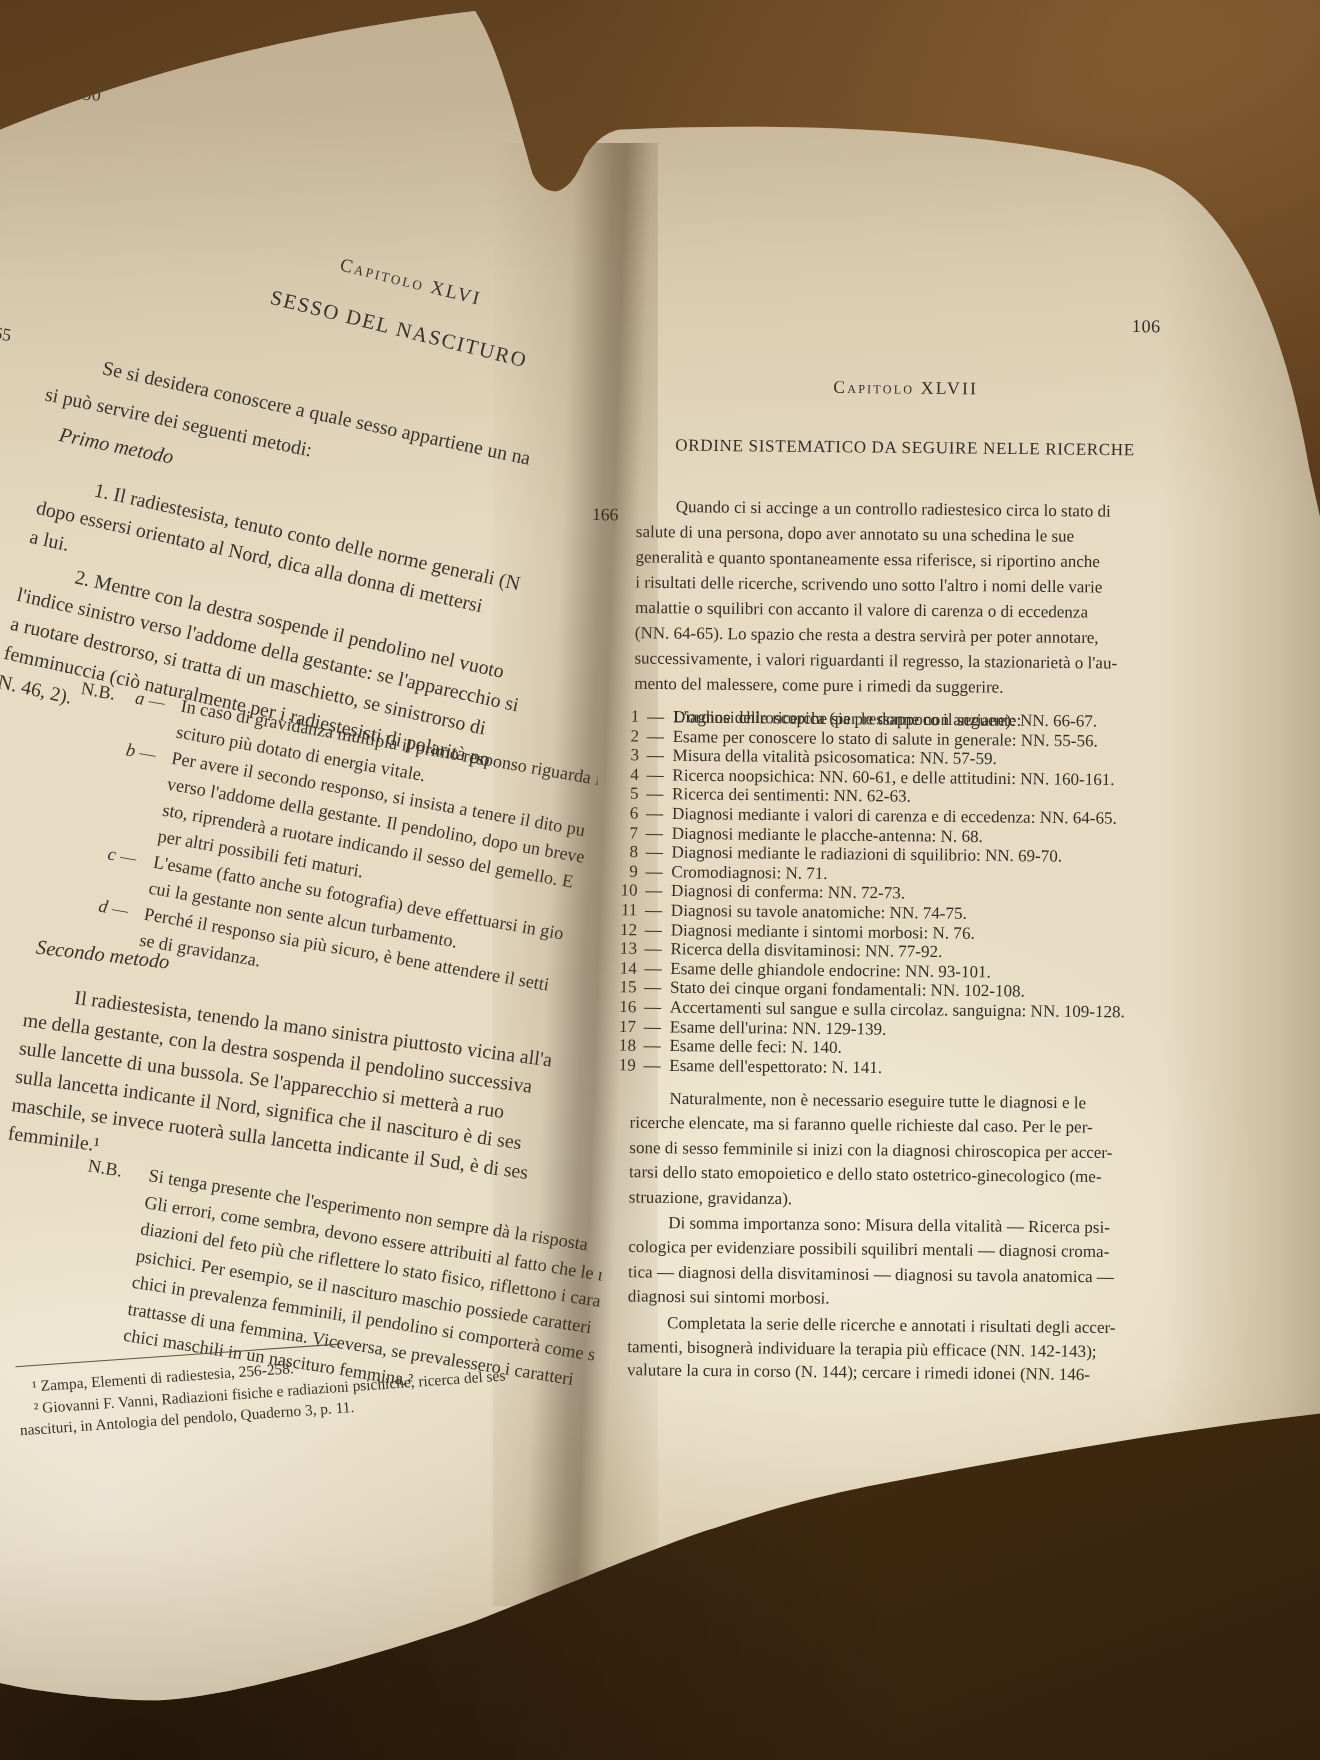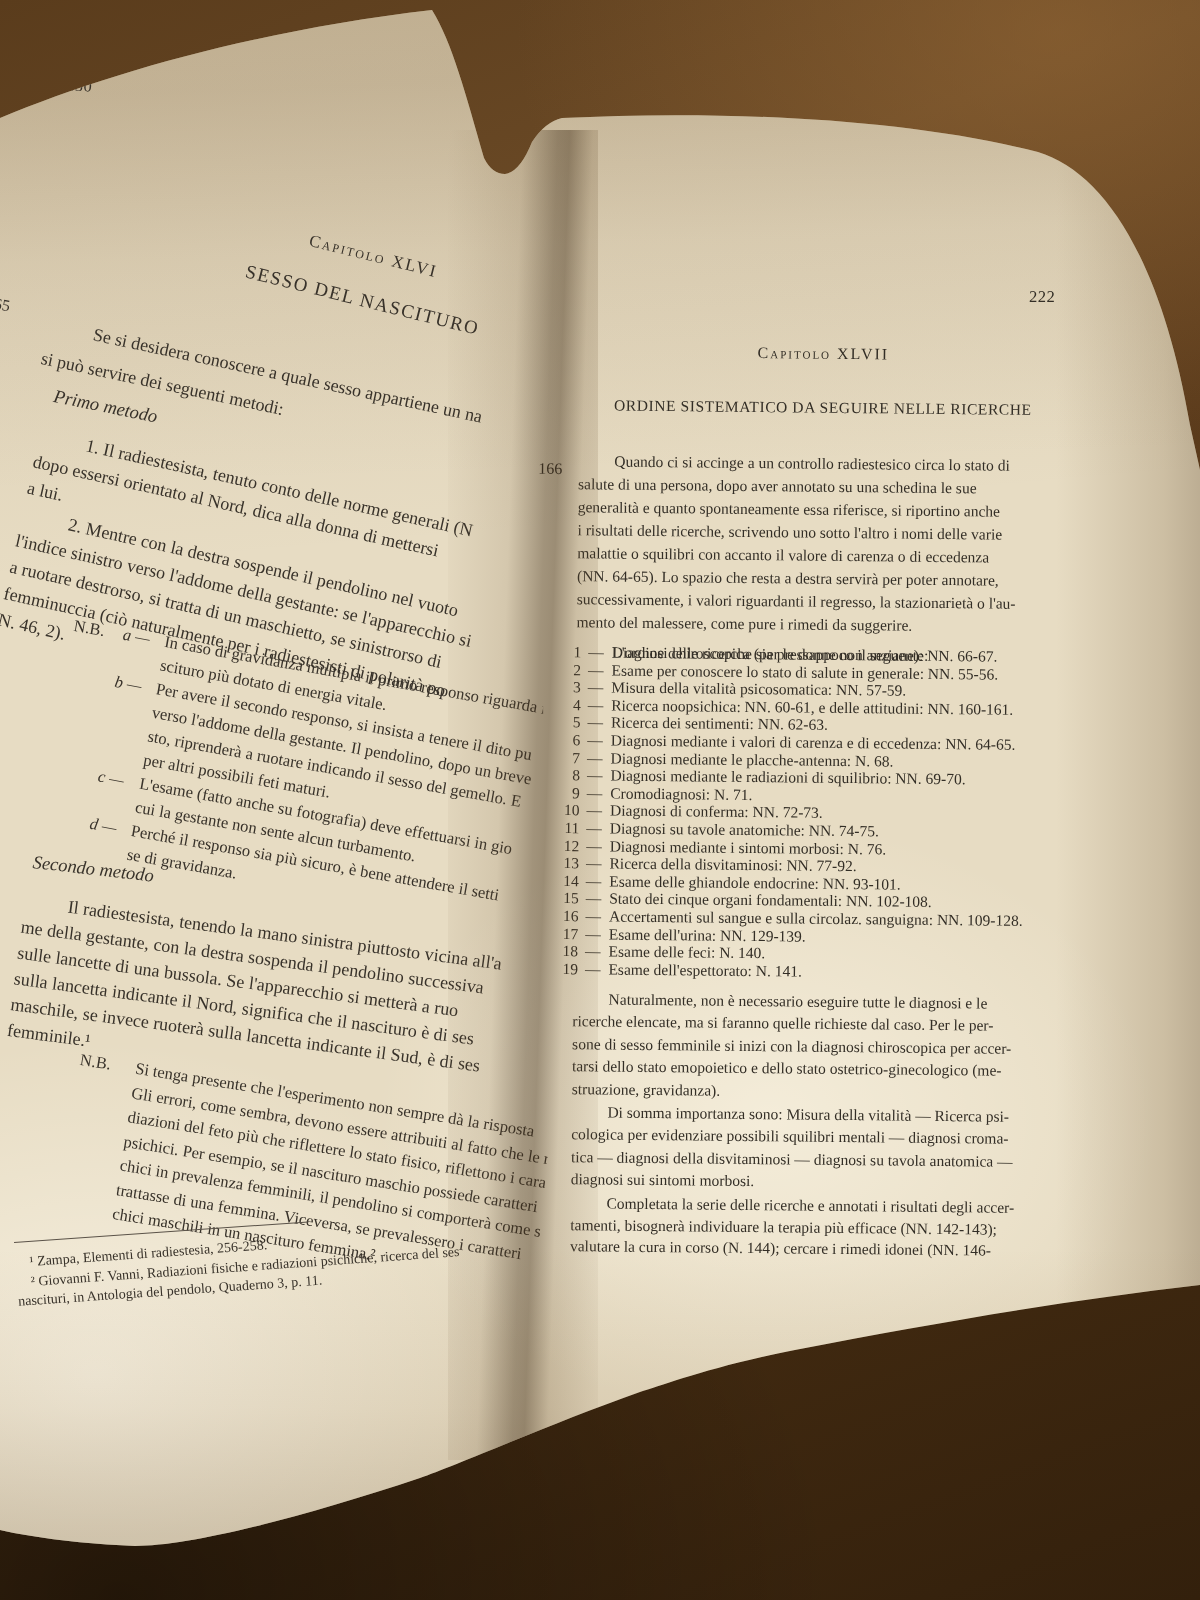--- a/index.html
+++ b/index.html
@@ -199,21 +199,21 @@
       <div>
           <div class="line f1">¹ Zampa, Elementi di radiestesia, 256-258.</div>
           <div class="line f2">² Giovanni F. Vanni, Radiazioni fisiche e radiazioni psichiche, ricerca del ses</div>
           <div class="line">nascituri, in Antologia del pendolo, Quaderno 3, p. 11.</div>
         </div>
     </div>
   </div>
 
   <div class="right-text">
 
-    <div class="blk pgnum" style="left:1030px;top:282px;">222</div>
+    <div class="blk pgnum" style="left:1030px;top:282px;">106</div>
 
     <div class="blk rp-chap" style="left:600px;top:342px;">Capitolo XLVII</div>
 
     <div class="blk rp-title" style="left:575px;top:396px;">ORDINE SISTEMATICO DA SEGUIRE NELLE RICERCHE</div>
 
     <div class="blk marginnum" style="left:541px;top:460px;">166</div>
 
     <div class="blk rp-para" style="left:581px;top:449px;">
       <div>
           <div class="line ind">Quando ci si accinge a un controllo radiestesico circa lo stato di</div>

